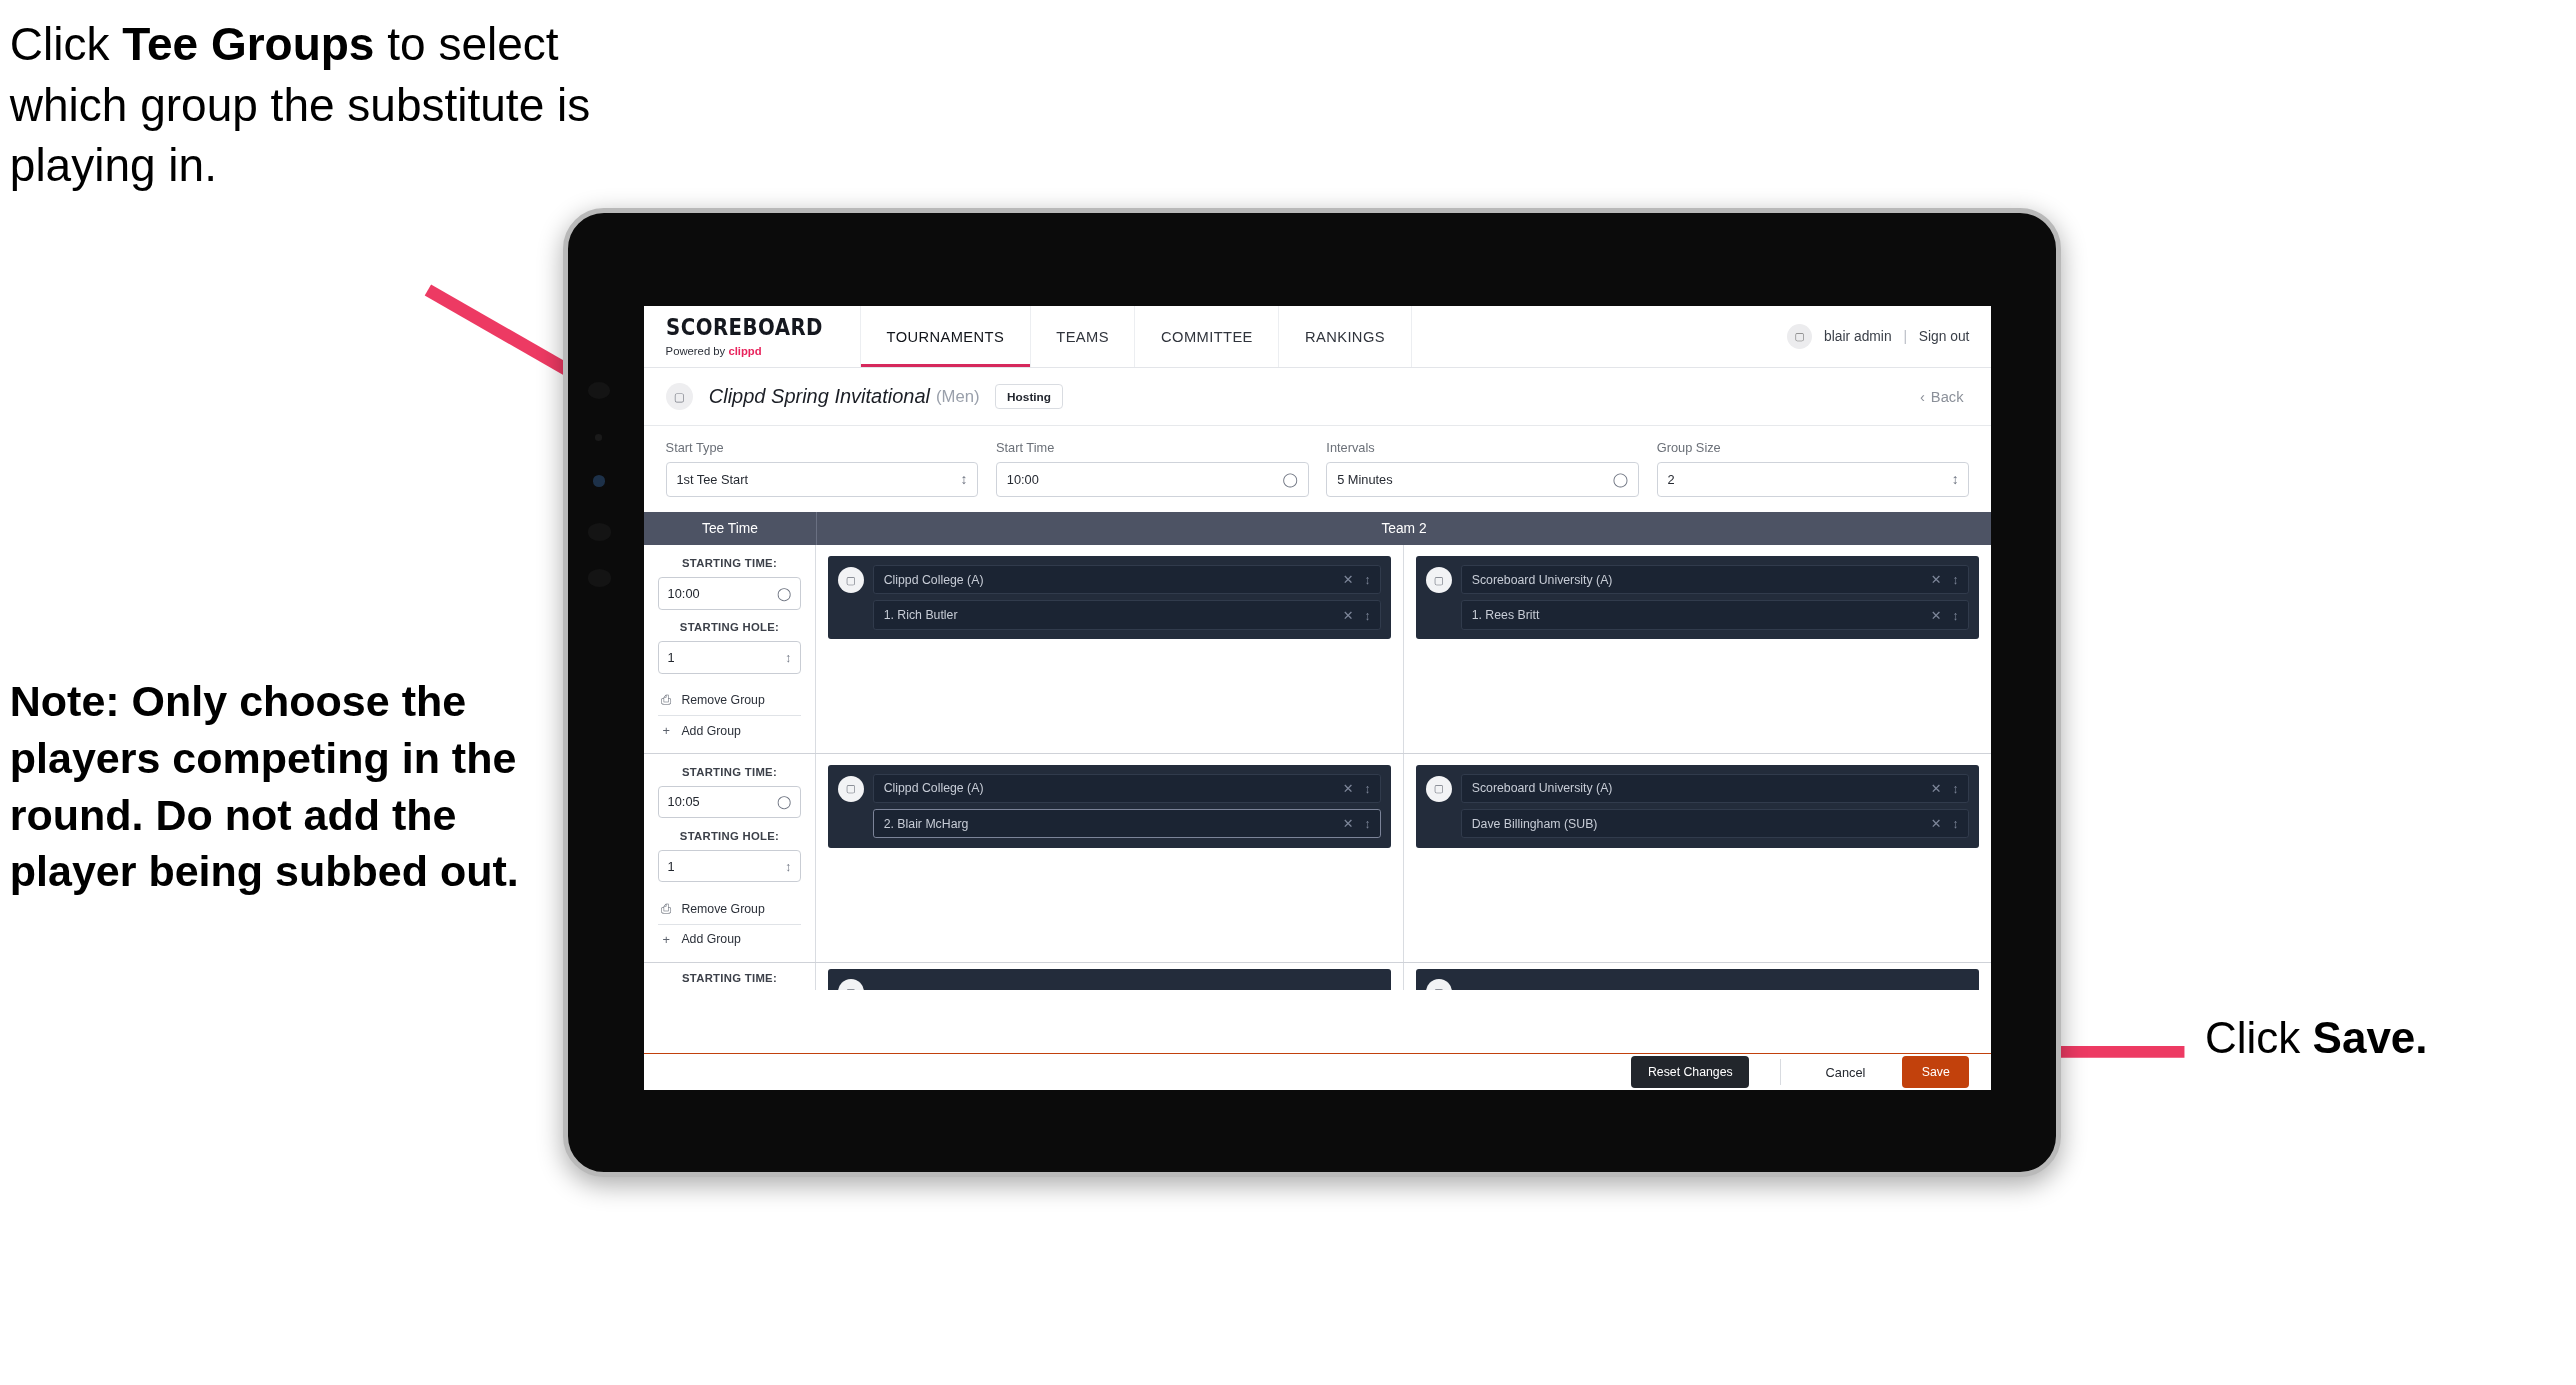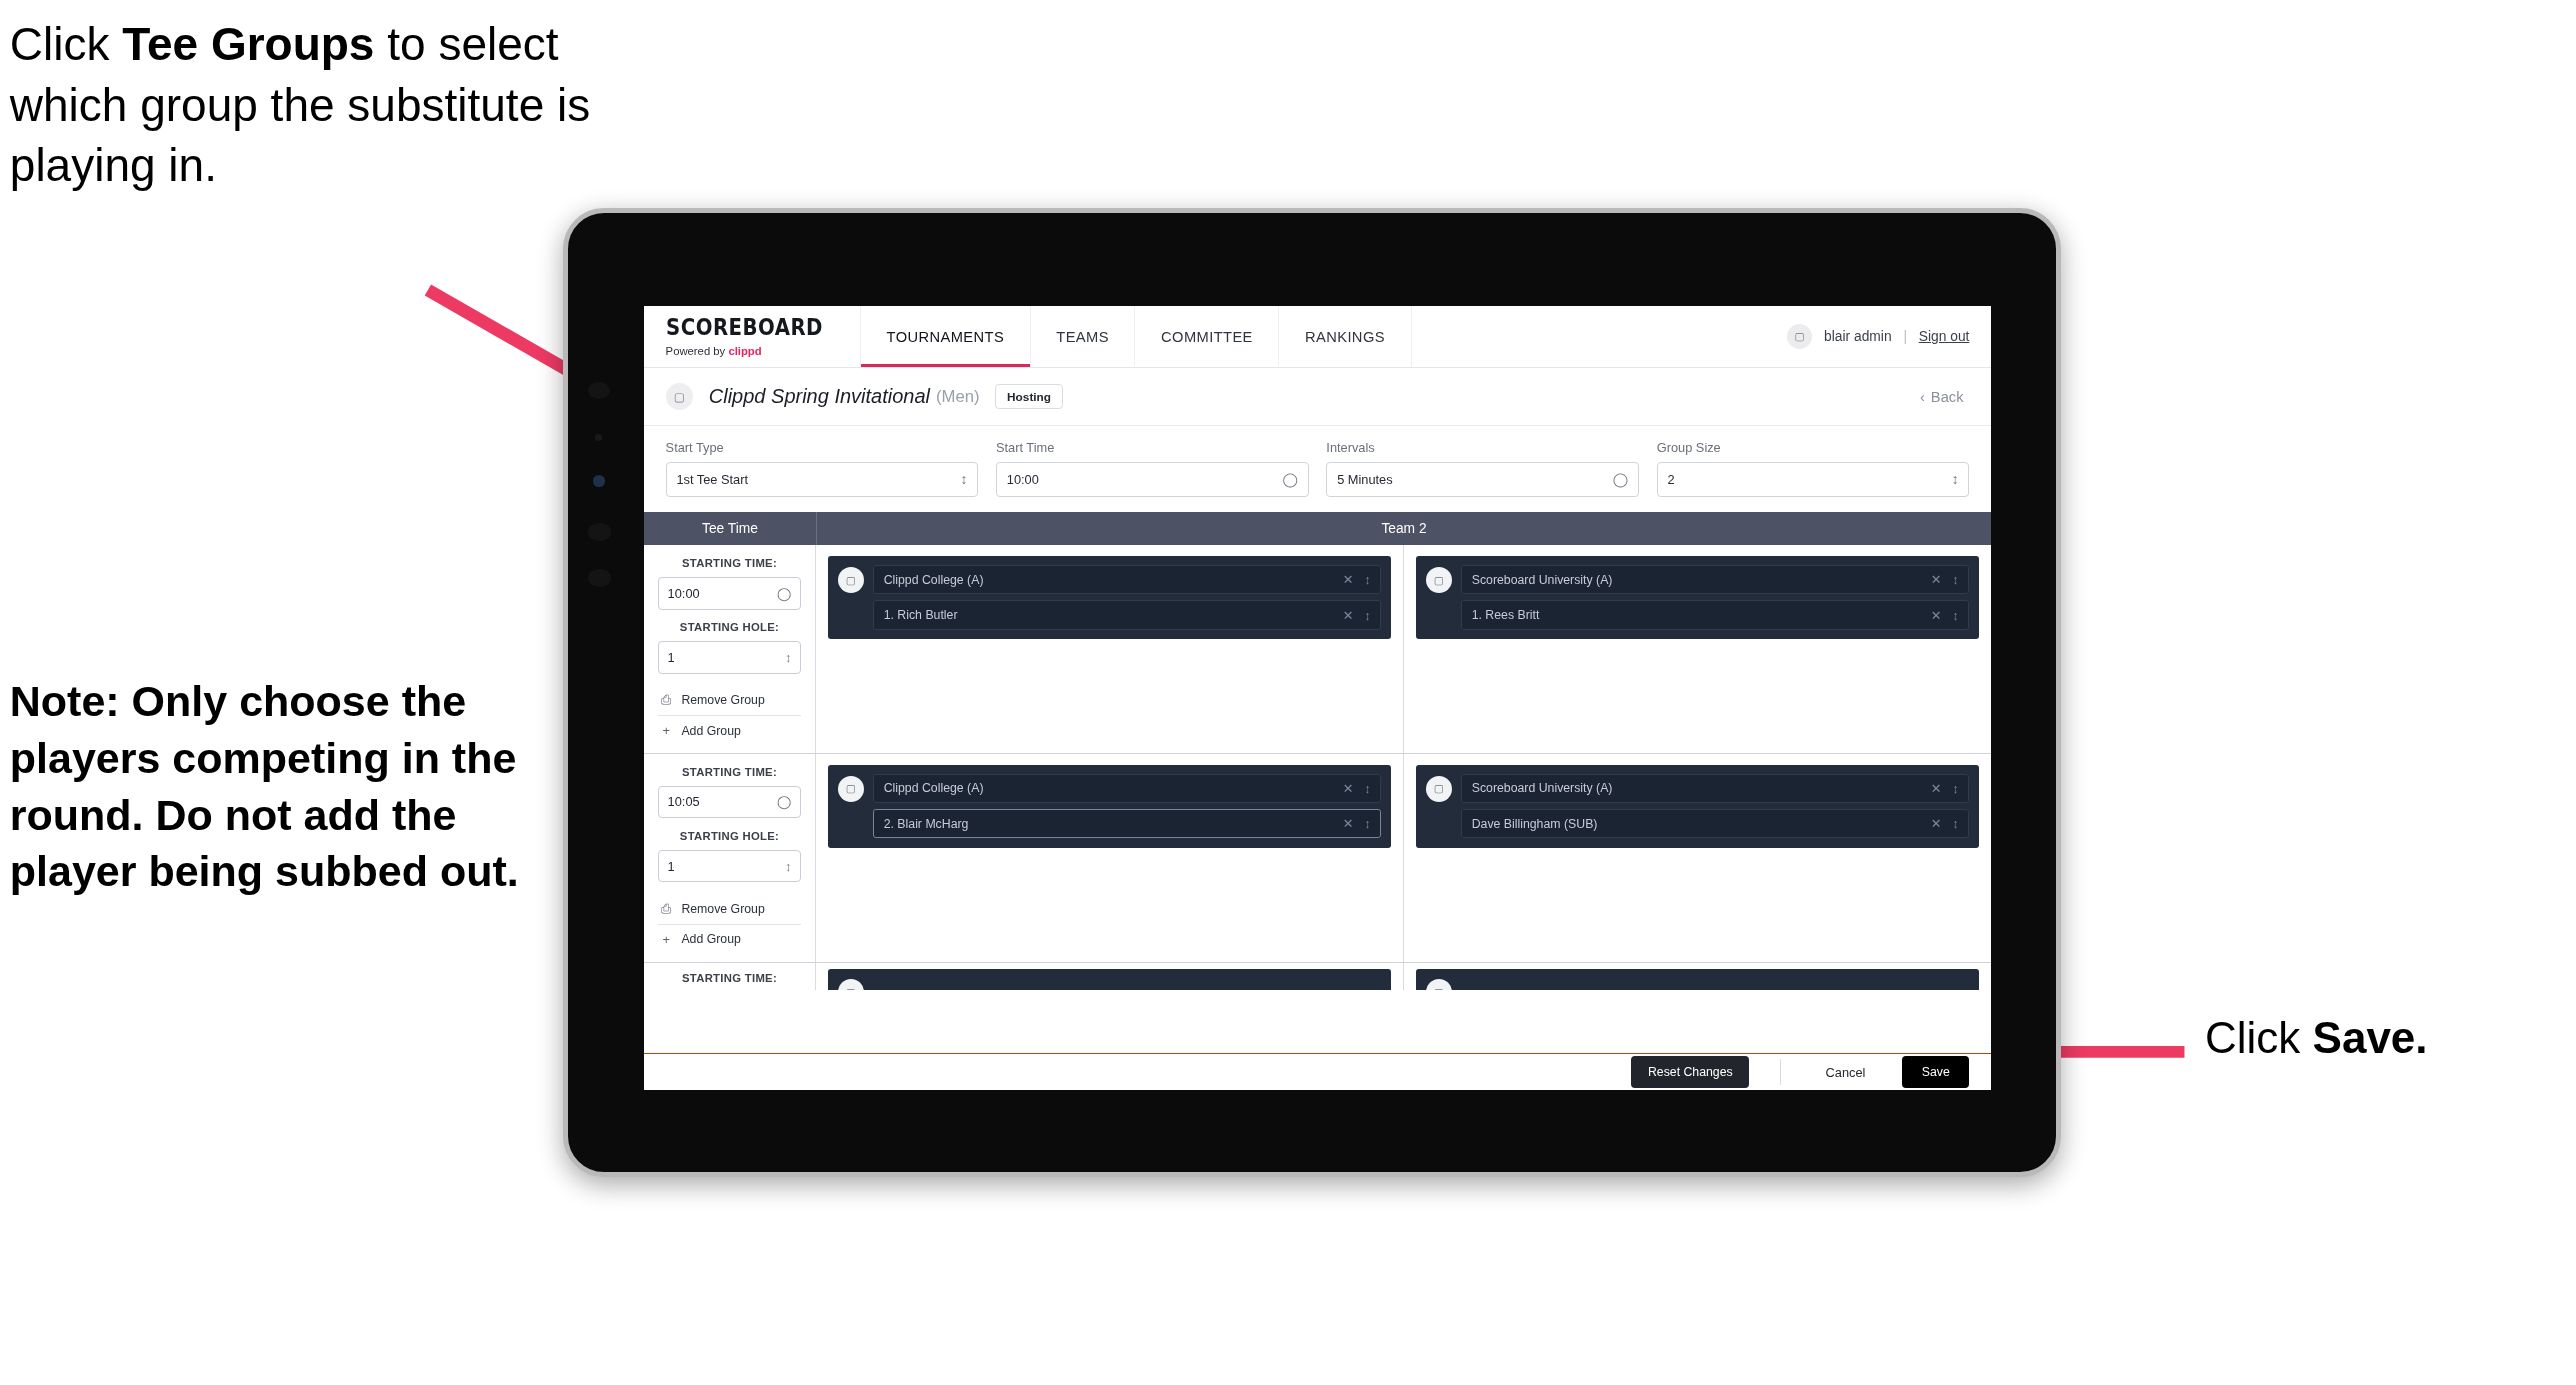--- a/index.html
+++ b/index.html
@@ -48,21 +48,21 @@
   #brand .bs{font-size:11.3px;color:#2b2f38;margin-top:4.9px;}
   #brand .bs i{font-style:normal;color:#e8245d;font-weight:bold;}
   .navtab{display:flex;align-items:center;padding:0 25.6px;font-size:14.7px;color:#30343c;
           letter-spacing:0.4px;border-right:1px solid #eceef1;cursor:pointer;position:relative;}
   .navtab.active{color:#11141a;}
   .navtab.active:after{content:"";position:absolute;left:0;right:0;bottom:0;height:2.9px;background:#d6285c;}
   #navright{margin-left:auto;display:flex;align-items:center;gap:11.8px;padding-right:21.6px;font-size:13.8px;color:#3a3f48;}
   .avatar{width:25.6px;height:25.6px;border-radius:50%;background:#ececee;display:flex;align-items:center;
           justify-content:center;font-size:10.8px;color:#777;}
   #navright .sep{color:#b8bcc4;}
-  #navright .so{cursor:pointer;text-decoration:underline;}
+  #navright .so{cursor:pointer;}
 
   
   #crumb{display:flex;align-items:center;height:57px;padding:0 21.6px;border-bottom:1px solid #e7e9ec;background:#fff;}
   #crumb .ic{width:27.5px;height:27.5px;border-radius:50%;background:#eeeef0;display:flex;align-items:center;
              justify-content:center;font-size:11.8px;color:#7a7d86;margin-right:15.7px;}
   #crumb .t{font-size:20px;color:#1b1e25;font-style:italic;}
   #crumb .g{font-size:16.7px;color:#9aa0ab;margin-left:6px;}
   #crumb .badge{margin-left:15.7px;border:1px solid #d9dce1;border-radius:3.9px;padding:4.9px 10.8px;
                 font-size:11.8px;font-weight:bold;color:#23272f;text-align:center;}
   #crumb .back{margin-left:auto;font-size:14.7px;color:#2c313a;cursor:pointer;}
@@ -114,21 +114,21 @@
   .grow.cut{height:27.5px;overflow:hidden;border-bottom:none;}
   .grow.cut .teecell{padding-top:9.8px;}
   .grow.cut .teamcell{padding-top:5.9px;}
 
   
   #footer{position:absolute;left:0;right:0;bottom:0;height:37px;background:#fff;border-top:1px solid #c2410c;
           display:flex;align-items:center;justify-content:flex-end;gap:11px;padding-right:21.6px;box-sizing:border-box;}
   .btn-reset{background:#22262c;color:#fff;font-size:12.3px;border-radius:3.9px;padding:8.8px 16.7px;cursor:pointer;}
   .vsep{width:1px;height:25.6px;background:#d8dbe0;margin:0 19.7px;}
   .btn-cancel{font-size:12.8px;color:#24282f;padding:8.8px 13.8px;cursor:pointer;}
-  .btn-save{background:#000000;color:#fff;font-size:12.3px;border-radius:3.9px;padding:8.8px 19.7px;margin-left:11.8px;cursor:pointer;}
+  .btn-save{background:#c2410c;color:#fff;font-size:12.3px;border-radius:3.9px;padding:8.8px 19.7px;margin-left:11.8px;cursor:pointer;}
 </style>
 </head>
 <body>
 
 <div class="annot" id="annot-top">
   <span>Click </span><b>Tee Groups</b><span> to select which group the substitute is playing in.</span>
 </div>
 
 <div class="annot" id="annot-note">Note: Only choose the players competing in the round. Do not add the player being subbed out.</div>
 

